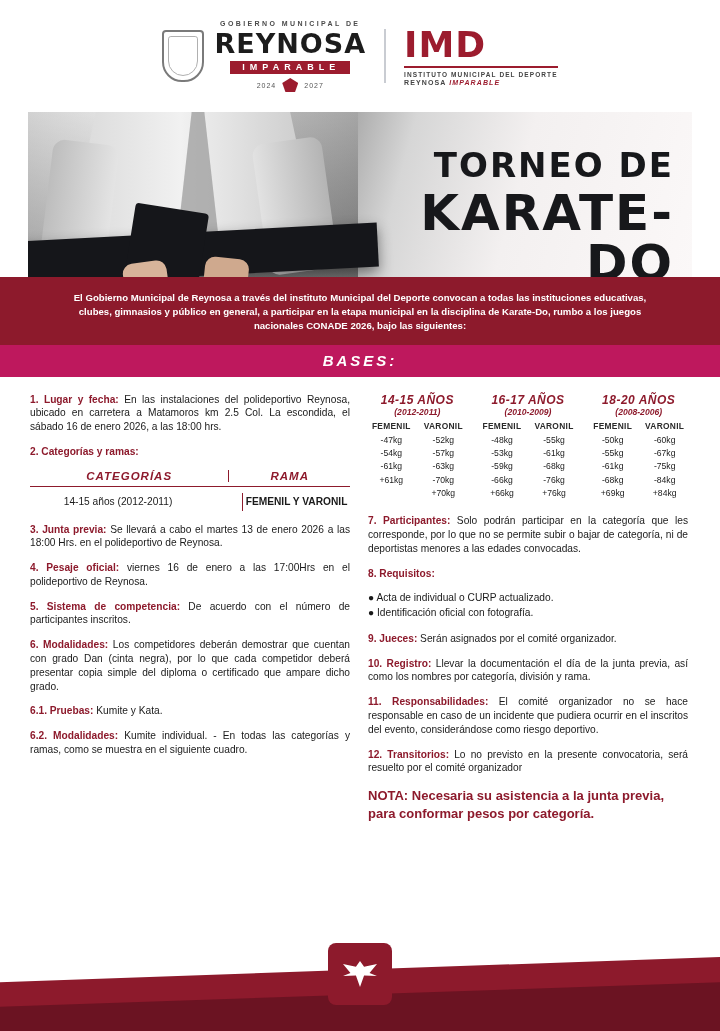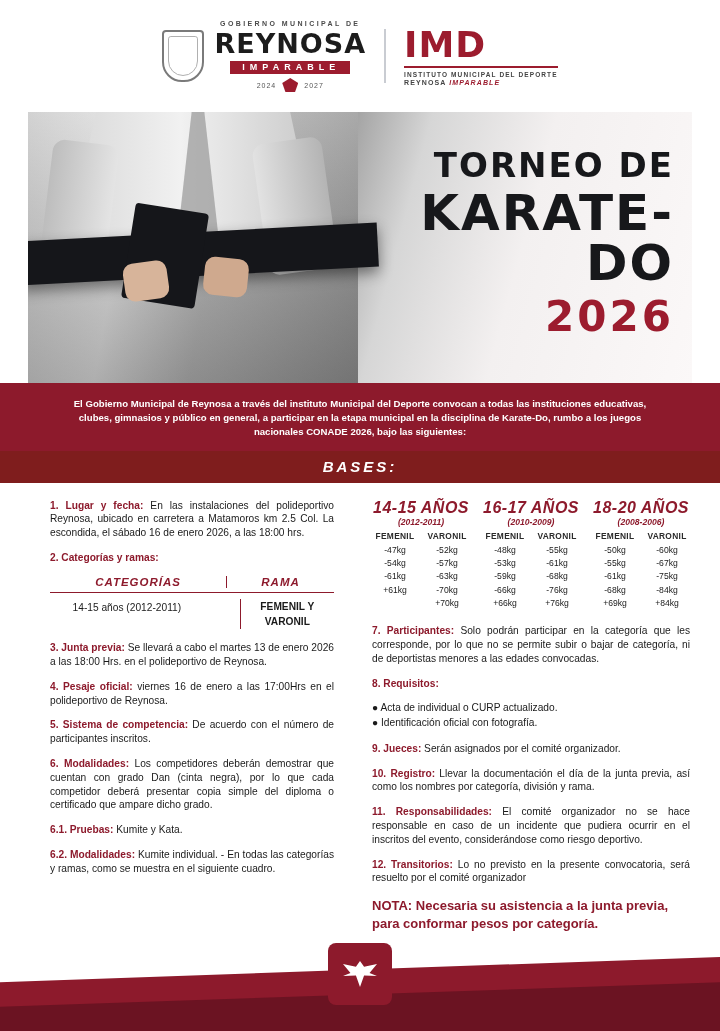--- a/index.html
+++ b/index.html
@@ -75,21 +75,21 @@
     font-family:"DejaVu Sans", sans-serif; line-height:1;
   }
   .imd-line { width:100%; height:2px; background:#9c1c2e; margin:3px 0 3px; }
   .imd-sub1 { font-size:6.5px; color:#444; letter-spacing:1.1px; font-weight:bold;}
   .imd-sub2 { font-size:7px; color:#444; letter-spacing:1.1px; font-weight:bold; margin-top:1px;}
   .imd-sub2 em { color:#9c1c2e; font-style:italic; }
 
   
   .hero {
     position: relative;
-    height: 271px;
+    height: 165px;
     margin: 0 28px;
     background: linear-gradient(105deg,#2e2e2e 0%, #3a3a3a 22%, #8d8d8d 40%, #d6d6d6 55%, #f3f0f0 72%, #fbf8f8 100%);
     overflow:hidden;
   }
   .gi-photo {
     position:absolute; left:0; top:0; width:330px; height:100%;
     background:
       linear-gradient(180deg, rgba(255,255,255,0.06), rgba(0,0,0,0.25)),
       linear-gradient(100deg,#cfcfcf 0%, #e8e8e8 30%, #bdbdbd 55%, #9a9a9a 100%);
   }
@@ -144,30 +144,30 @@
     margin-top:4px;
   }
 
   
   .intro {
     background:#8d1a2c; color:#fff;
     padding: 14px 56px 12px;
     font-size: 9.6px; line-height:1.45; text-align:center; font-weight:bold;
   }
   .bases-band {
-    background:#7f1d1d; color:#fff; text-align:center;
+    background:#be185d; color:#fff; text-align:center;
     padding:7px 0 8px;
     font-style:italic; font-weight:bold; letter-spacing:3px; font-size:15px;
   }
 
   
   .body-wrap {
     display:flex; gap:18px; padding: 16px 30px 0 30px;
   }
-  .col { width: 320px; margin-left: 20px; }
+  .col { width: 320px; }
   p.item { font-size: 10.2px; line-height:1.35; margin:0 0 11px; text-align:justify; }
   p.item b { color:#8d1a2c; }
   .tight { margin-bottom:7px; }
 
   
   .cat-table { margin: 4px 0 12px; }
   .cat-head {
     display:flex; border-bottom:1.5px solid #8d1a2c; padding-bottom:4px; margin-bottom:6px;
   }
   .cat-head div {
@@ -179,21 +179,21 @@
   .cat-left { width:62%; font-size:10.2px; line-height:1.75; text-align:center; }
   .cat-right {
     width:38%; border-left:1.5px solid #8d1a2c;
     display:flex; align-items:center; justify-content:center;
     font-size:10.2px; font-weight:bold; text-align:center; line-height:1.5;
   }
 
   
   .weights { display:flex; gap:12px; margin-bottom:14px; }
   .wgroup { flex:1; text-align:center; }
-  .wtitle { color:#8d1a2c; font-weight:bold; font-style:italic; font-size:16px; letter-spacing:.5px;}
+  .wtitle { color:#8d1a2c; font-weight:bold; font-style:italic; font-size:12px; letter-spacing:.5px;}
   .wyears { color:#8d1a2c; font-weight:bold; font-style:italic; font-size:8.6px; margin-bottom:4px;}
   .wcols { display:flex; justify-content:center; gap:6px; font-size:8.4px; font-weight:bold; color:#2a2a2a; letter-spacing:.3px; margin-bottom:3px;}
   .wcols span { width:46px; }
   .wrows { display:flex; justify-content:center; gap:6px; font-size:8.6px; }
   .wrows ul { list-style:none; margin:0; padding:0; width:46px; }
   .wrows li { line-height:1.55; }
 
   .note {
     color:#8d1a2c; font-weight:bold; font-size:13px; line-height:1.4; margin-top:12px;
   }

